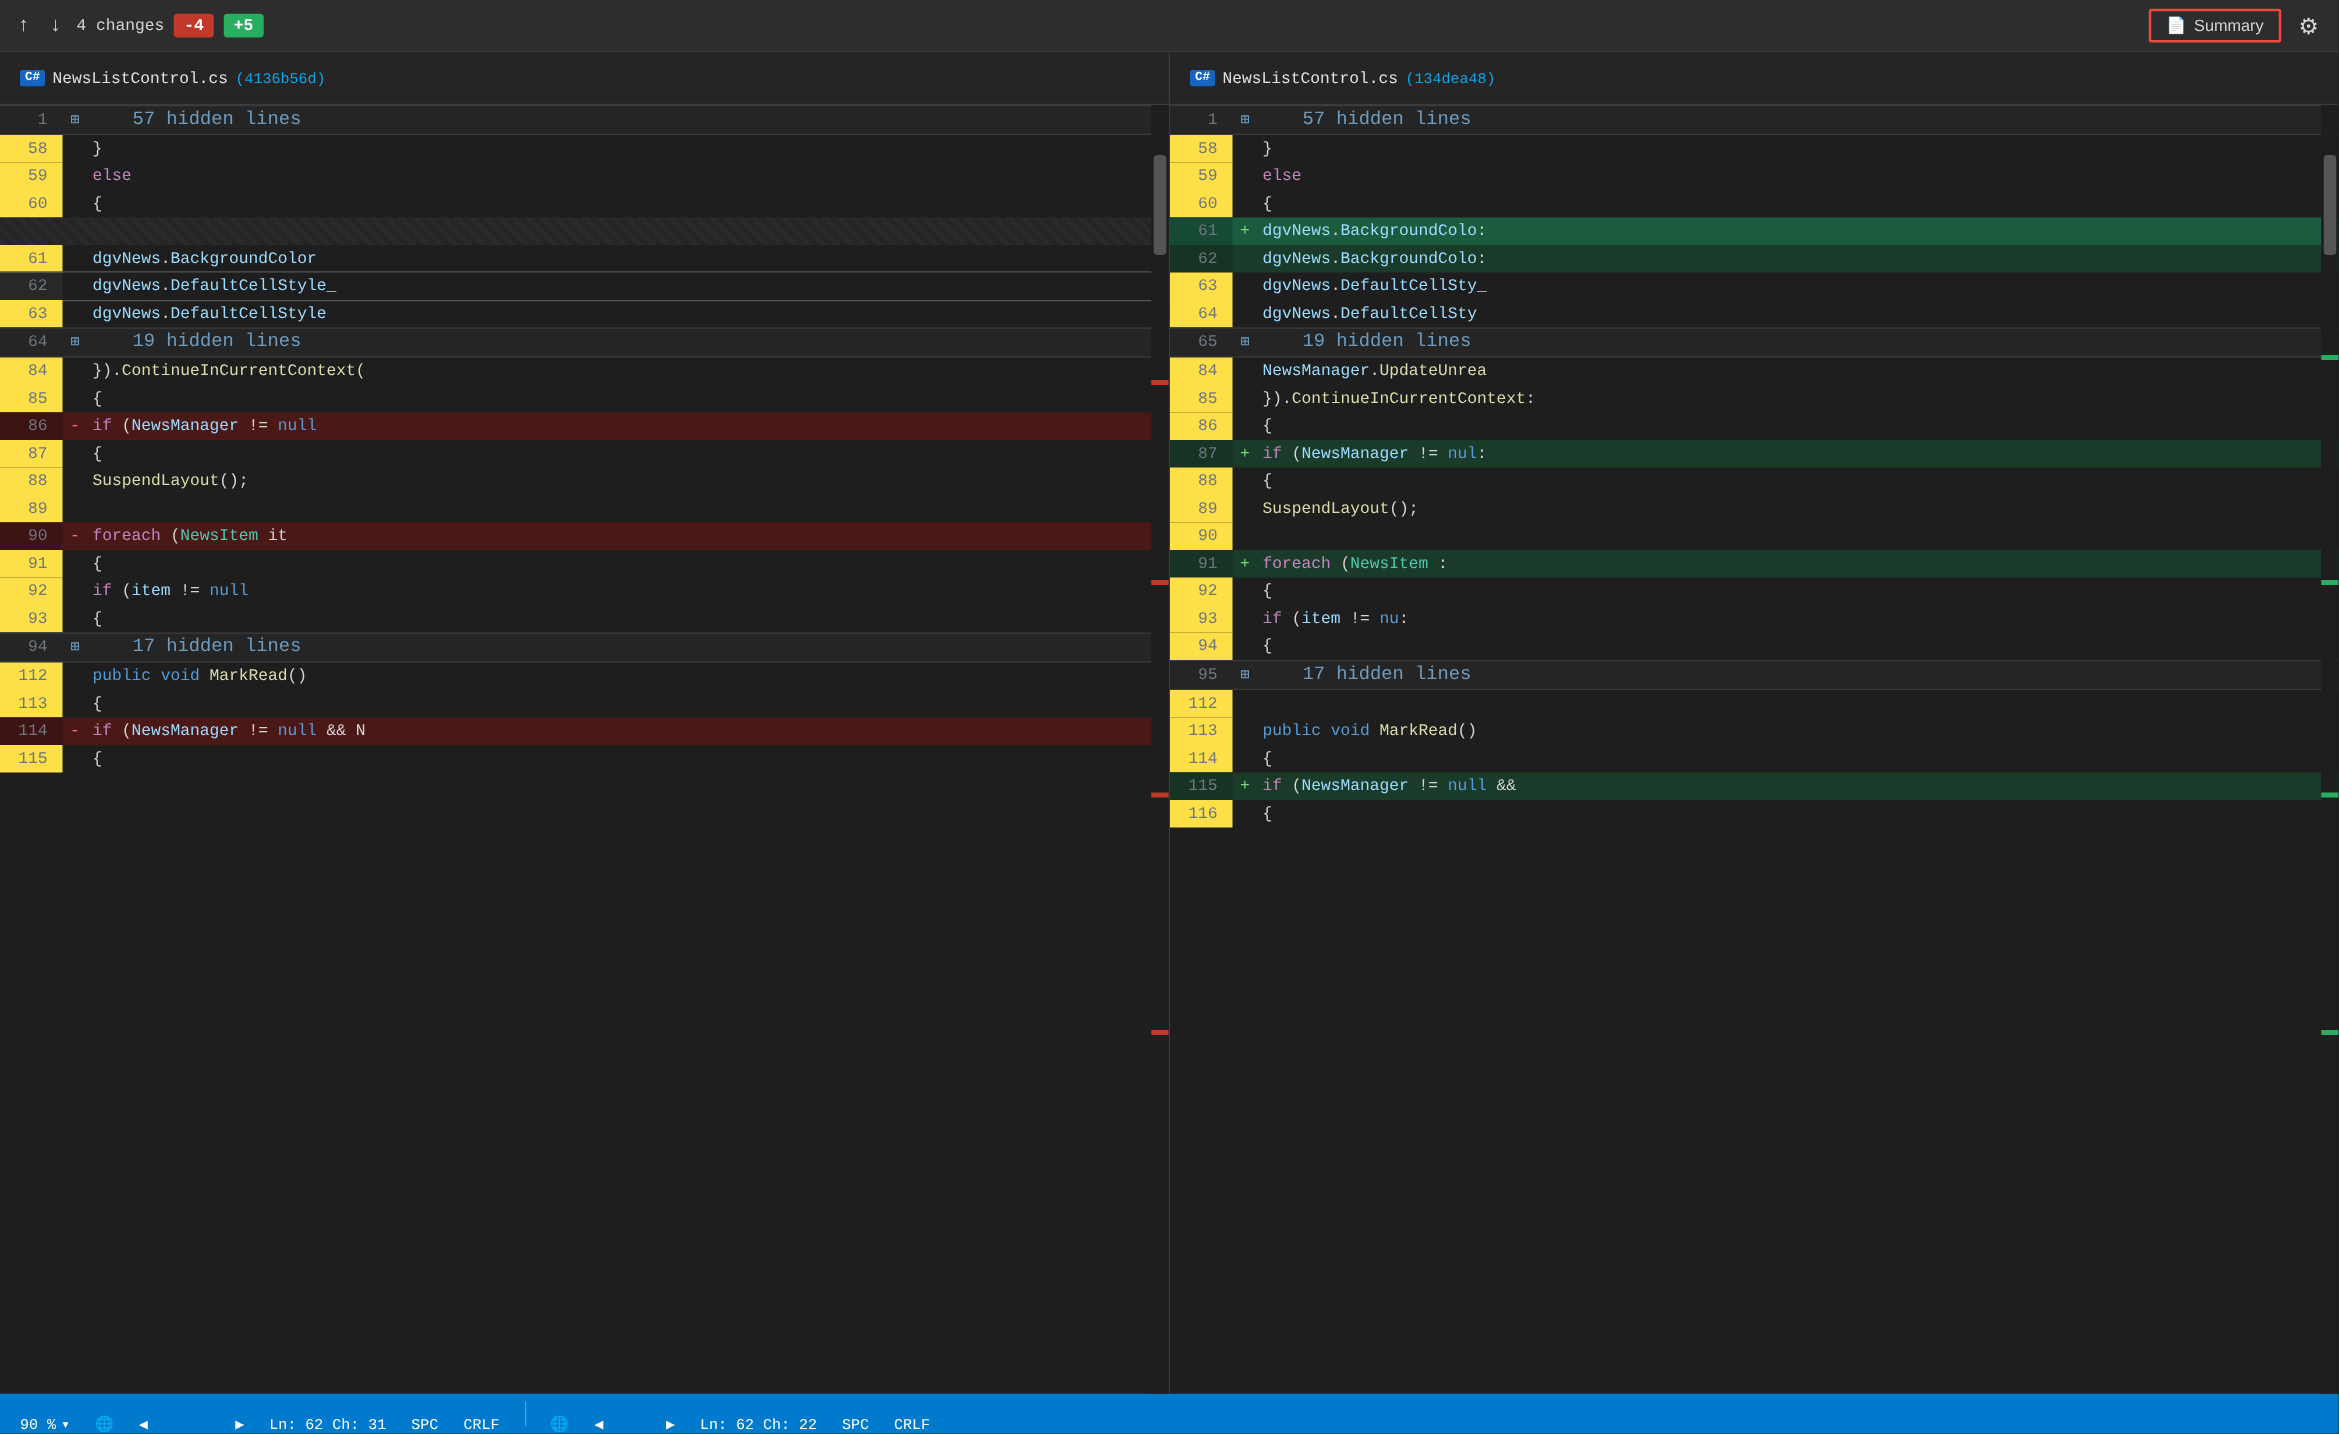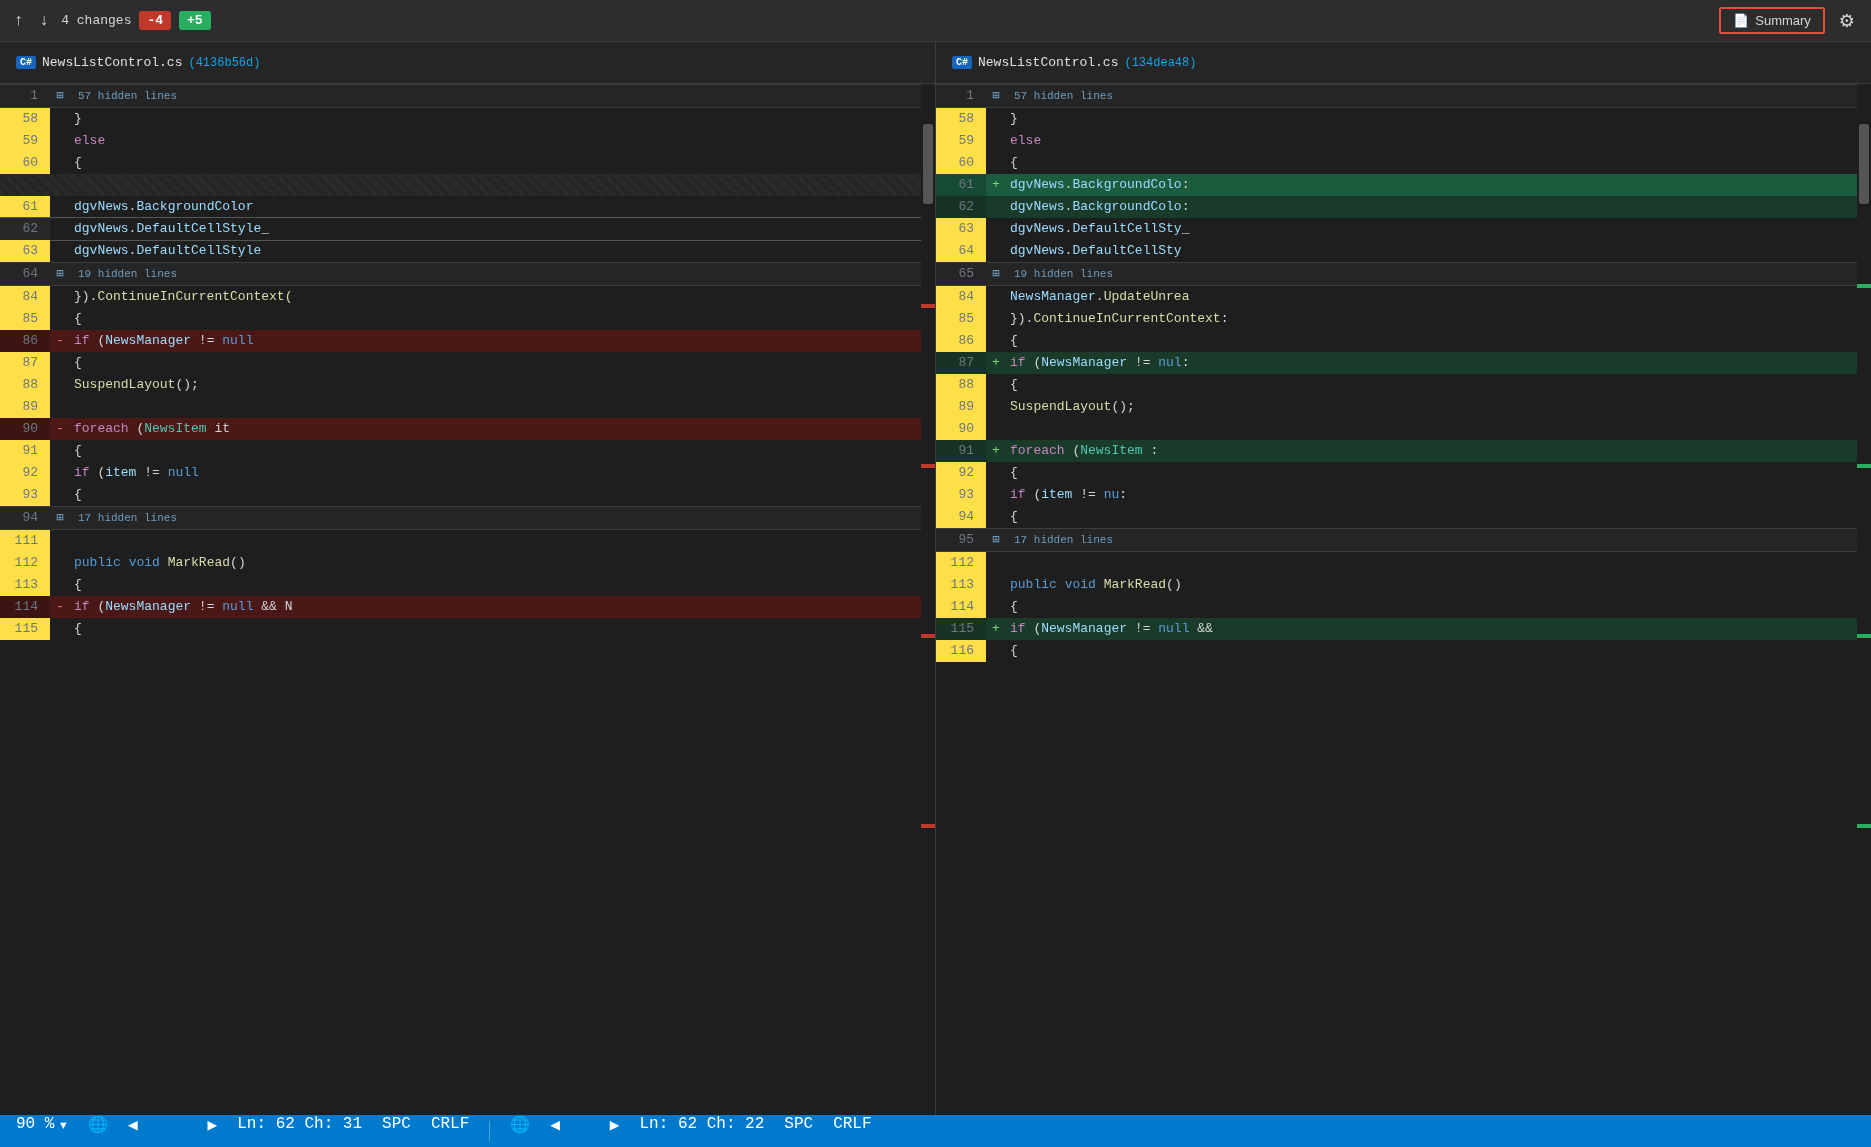--- a/index.html
+++ b/index.html
@@ -173,25 +173,26 @@
       align-items: center;
       background: #252526;
       border-top: 1px solid #3c3c3c;
       border-bottom: 1px solid #3c3c3c;
       min-height: 22px;
       cursor: pointer;
     }
     .hidden-lines .line-number { background: #252526; }
     .hidden-lines-label {
       color: #6e9cbf;
-      font-size: 11px;
+      font-size: 15px;
       padding-left: 4px;
       display: flex;
       align-items: center;
       gap: 4px;
+      margin-left: 28px;
     }
     .expand-icon {
       color: #6e9cbf;
       font-size: 12px;
     }
 
     
     .hatch-line {
       background: repeating-linear-gradient(
         45deg,
@@ -236,24 +237,24 @@
       gap: 0;
     }
     .statusbar-left {
       display: flex;
       align-items: center;
       gap: 8px;
       flex: 1;
     }
     .status-item {
       color: #fff;
-      font-size: 16px;
+      font-size: 12px;
       padding: 0 6px;
       display: flex;
-      align-items: flex-start;
+      align-items: flex-end;
       gap: 4px;
       cursor: pointer;
       height: 32px;
     }
     .panel-divider {
       width: 1px;
       height: 20px;
       background: rgba(255,255,255,0.3);
       margin: 0 6px;
     }
@@ -434,25 +435,20 @@
       <div class="code-line hidden-lines">
         <div class="line-number">94</div>
         <div class="line-gutter">
           <span class="expand-icon">⊞</span>
         </div>
         <div class="line-content">
           <span class="hidden-lines-label">17 hidden lines</span>
         </div>
       </div>
 
-      <div class="code-line">
-        <div class="line-number">111</div>
-        <div class="line-gutter"></div>
-        <div class="line-content"></div>
-      </div>
 
       <div class="code-line">
         <div class="line-number">112</div>
         <div class="line-gutter"></div>
         <div class="line-content"><span class="plain">            </span><span class="kw2">public</span><span class="plain"> </span><span class="kw2">void</span><span class="plain"> </span><span class="fn">MarkRead</span><span class="plain">()</span></div>
       </div>
 
       <div class="code-line">
         <div class="line-number">113</div>
         <div class="line-gutter"></div>

